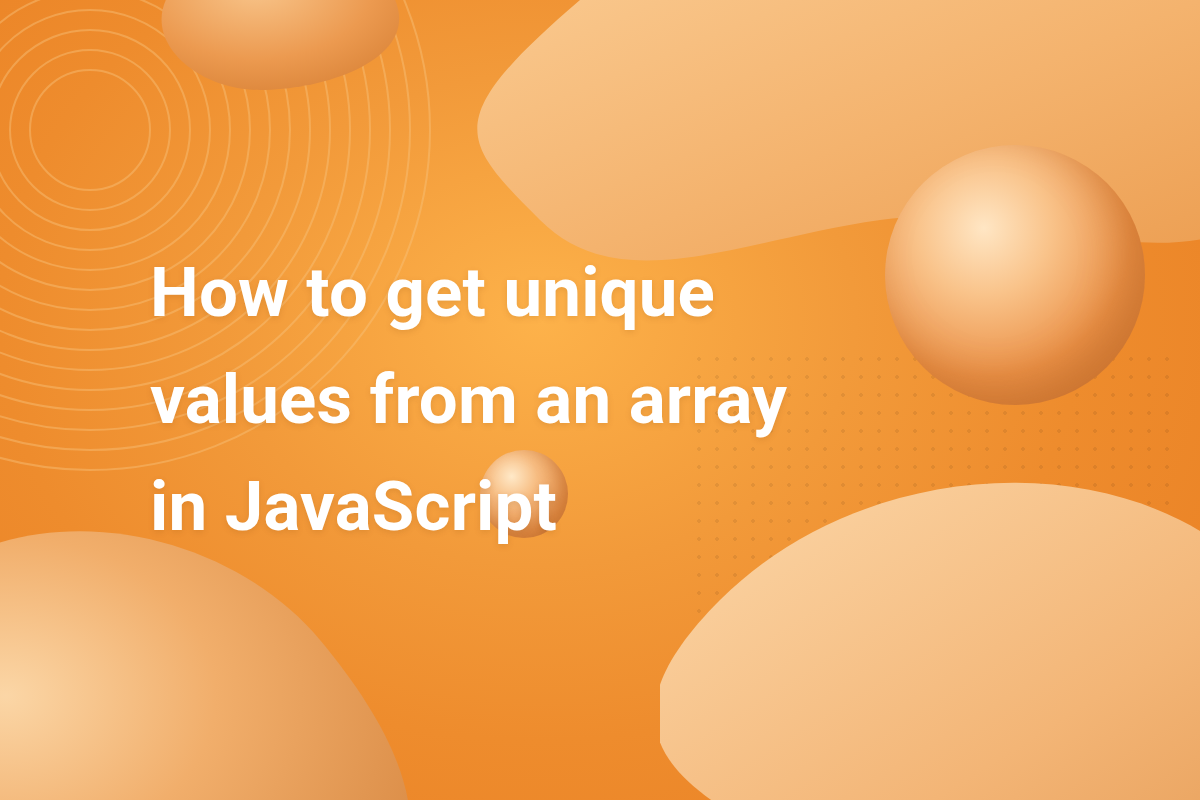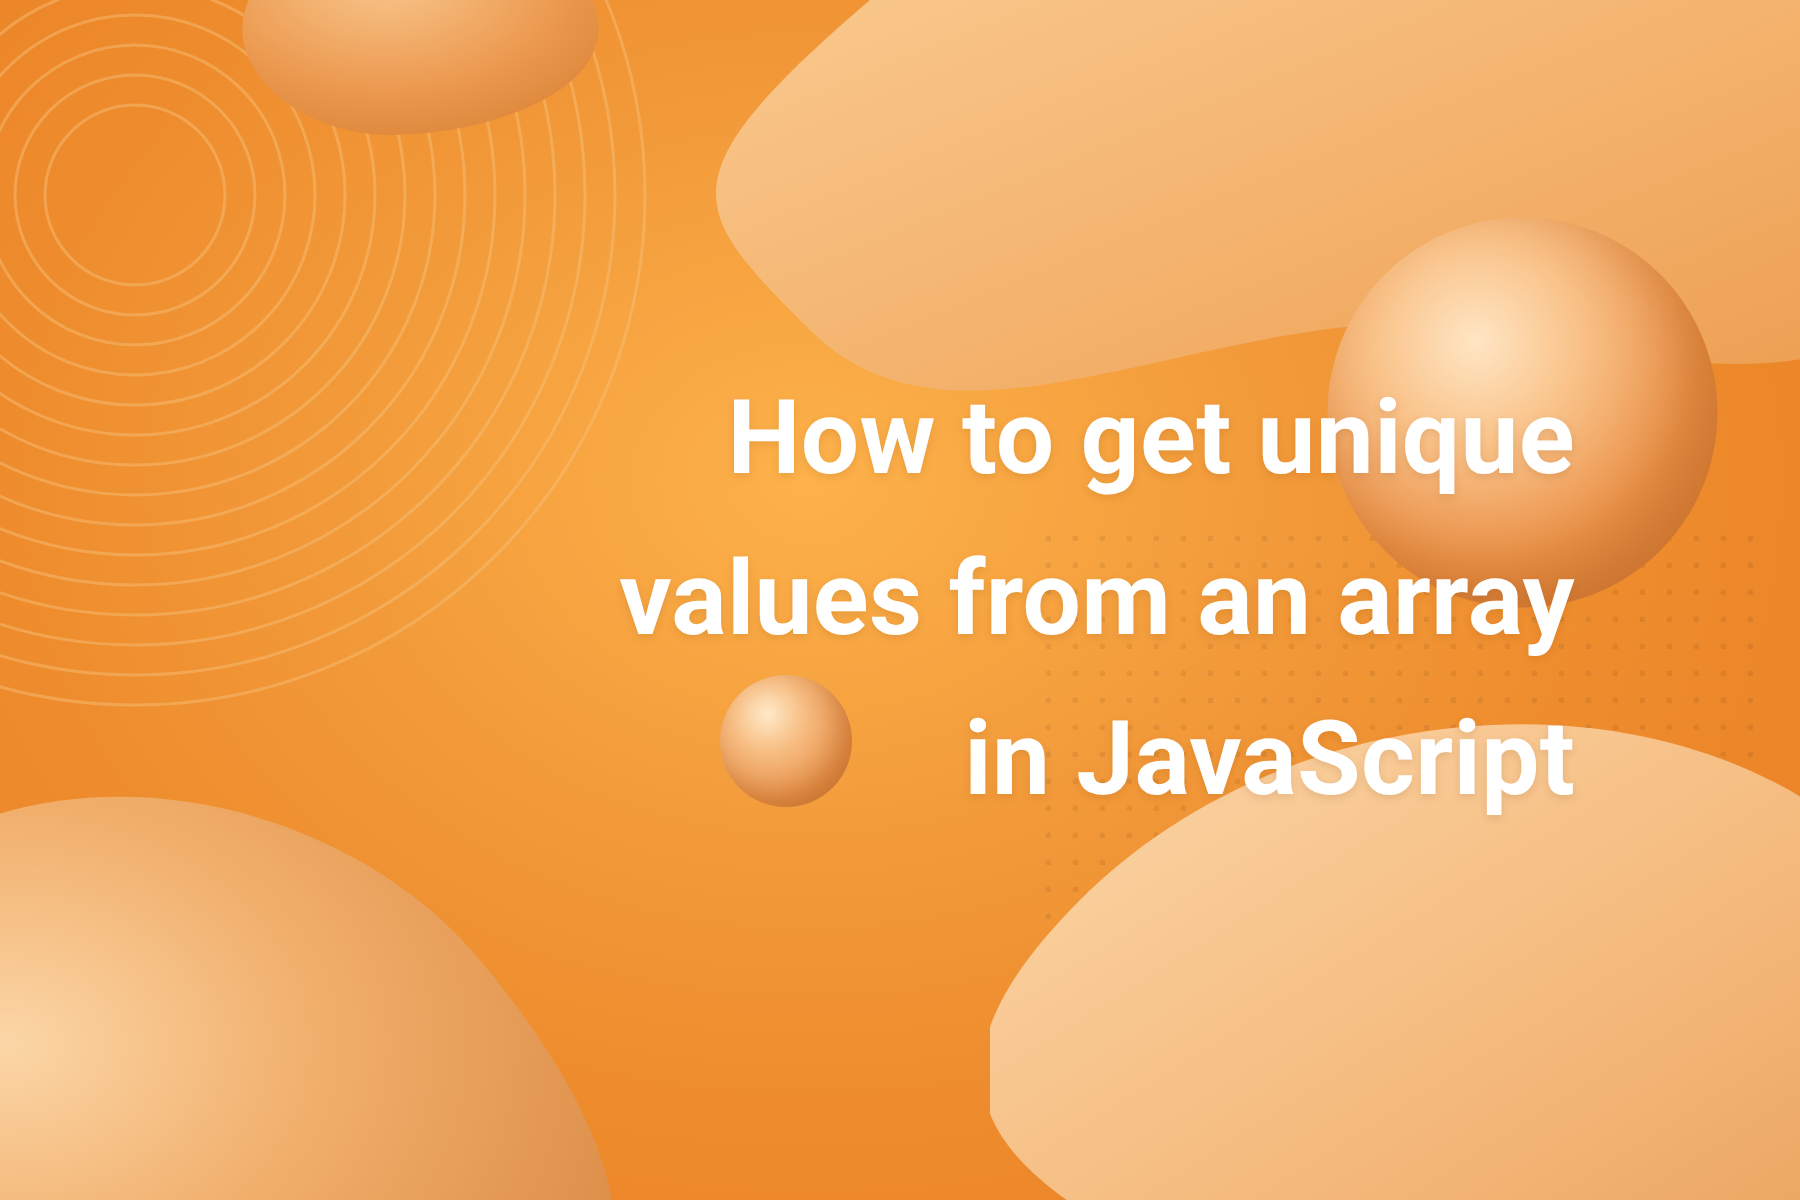--- a/index.html
+++ b/index.html
@@ -65,21 +65,21 @@
     box-shadow: inset -8px -8px 18px rgba(160,80,20,0.35);
   }
 
   
   .headline {
     position: absolute;
     top: 50%;
     left: 50%;
     transform: translate(-50%, -50%);
     width: 900px;
-    text-align: right;
+    text-align: left;
     color: #ffffff;
     font-weight: 700;
     font-size: 69px;
     line-height: 1.55;
     letter-spacing: 0.2px;
     text-shadow: 0 2px 6px rgba(120,60,10,0.15);
     white-space: pre-line;
   }
 </style>
 </head>

